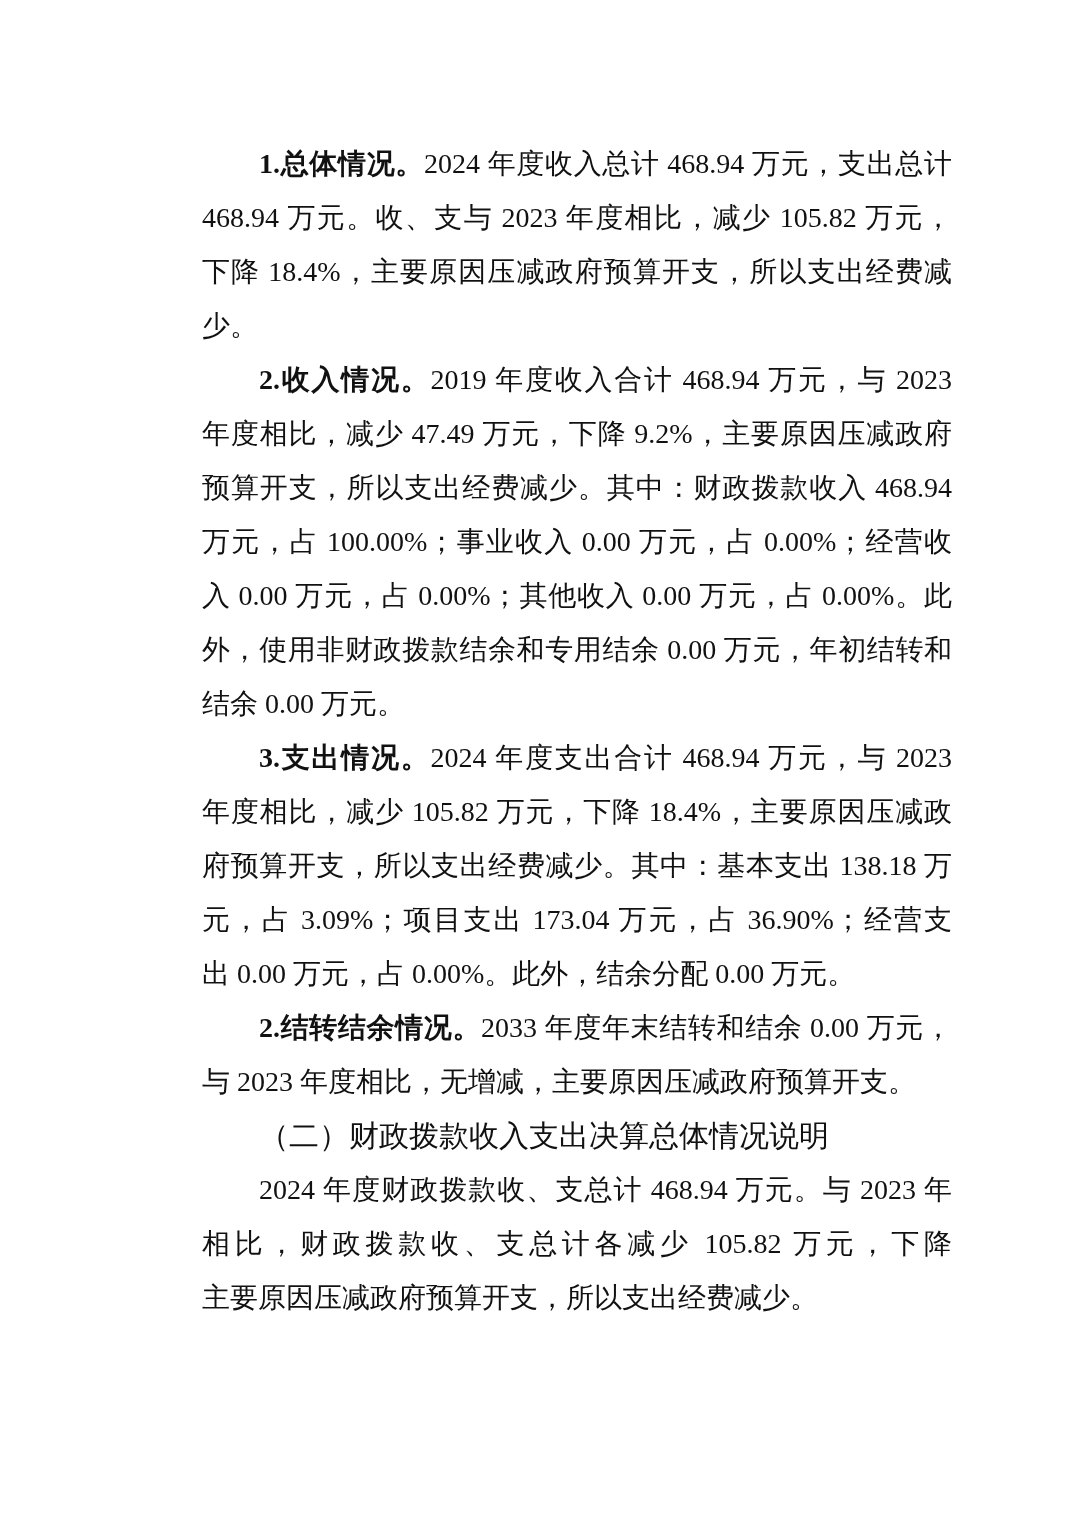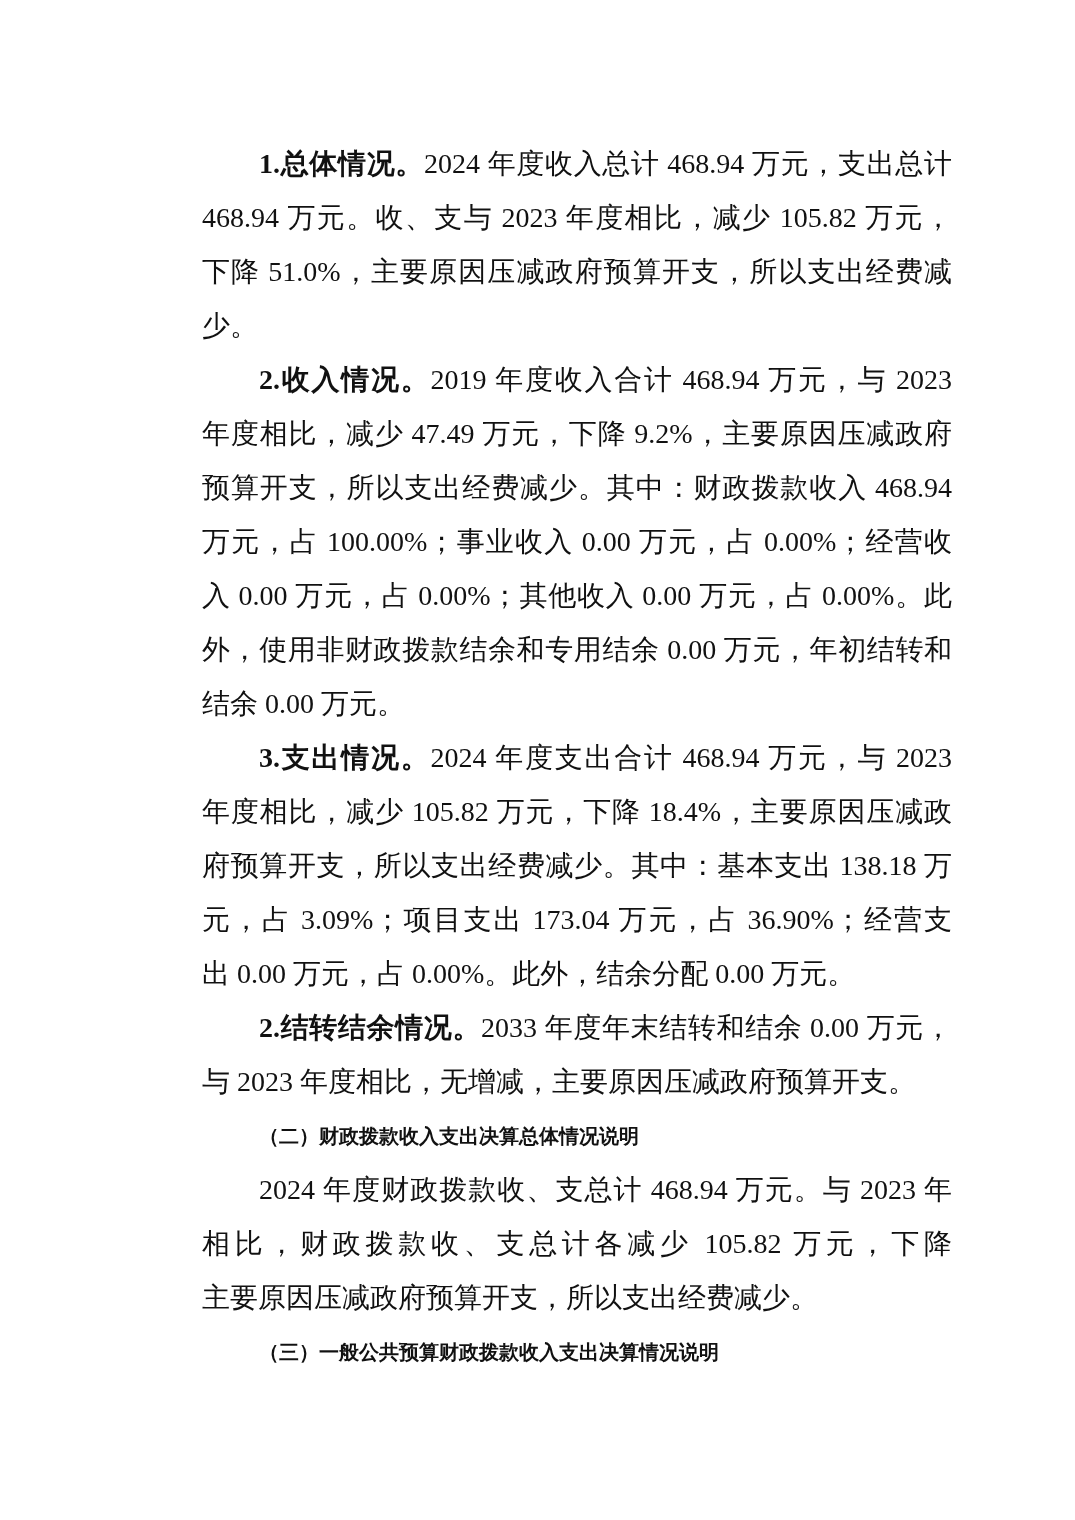--- a/index.html
+++ b/index.html
@@ -38,22 +38,22 @@
   }
   .line.indent {
     text-indent: 57px;
   }
   .b {
     font-weight: bold;
   }
   .heading {
     height: 54px;
     line-height: 54px;
-    font-size: 20px;
-    font-weight: bold;
+    font-size: 30px;
+    font-weight: normal;
     text-indent: 57px;
     text-align: left;
     text-align-last: left;
     overflow: hidden;
   }
   .page-footer {
     position: absolute;
     left: 0;
     top: 1402px;
     width: 100%;
@@ -66,21 +66,21 @@
 </style>
 </head>
 <body>
 
 <div class="page">
   <div class="content">
 
     <div class="para">
       <div class="line indent"><span class="b">1.总体情况。</span><span>2024 年度收入总计 468.94 万元，支出总计</span></div>
       <div class="line">468.94 万元。收、支与 2023 年度相比，减少 105.82 万元，</div>
-      <div class="line">下降 51.0%，主要原因压减政府预算开支，所以支出经费减</div>
+      <div class="line">下降 18.4%，主要原因压减政府预算开支，所以支出经费减</div>
       <div class="line lastline">少。</div>
     </div>
 
     <div class="para">
       <div class="line indent"><span class="b">2.收入情况。</span><span>2019 年度收入合计 468.94 万元，与 2023</span></div>
       <div class="line">年度相比，减少 47.49 万元，下降 9.2%，主要原因压减政府</div>
       <div class="line">预算开支，所以支出经费减少。其中：财政拨款收入 468.94</div>
       <div class="line">万元，占 100.00%；事业收入 0.00 万元，占 0.00%；经营收</div>
       <div class="line">入 0.00 万元，占 0.00%；其他收入 0.00 万元，占 0.00%。此</div>
       <div class="line">外，使用非财政拨款结余和专用结余 0.00 万元，年初结转和</div>
@@ -101,18 +101,17 @@
     </div>
 
     <div class="heading">（二）财政拨款收入支出决算总体情况说明</div>
 
     <div class="para">
       <div class="line indent">2024 年度财政拨款收、支总计 468.94 万元。与 2023 年</div>
       <div class="line">相比，财政拨款收、支总计各减少 105.82 万元，下降 18.4%。</div>
       <div class="line lastline">主要原因压减政府预算开支，所以支出经费减少。</div>
     </div>
 
-    <div class="heading">（三）一般公共预算财政拨款收入支出决算情况说明</div>
 
   </div>
 
   <div class="page-footer">- 2 -</div>
 </div>
 
 </body></html>

